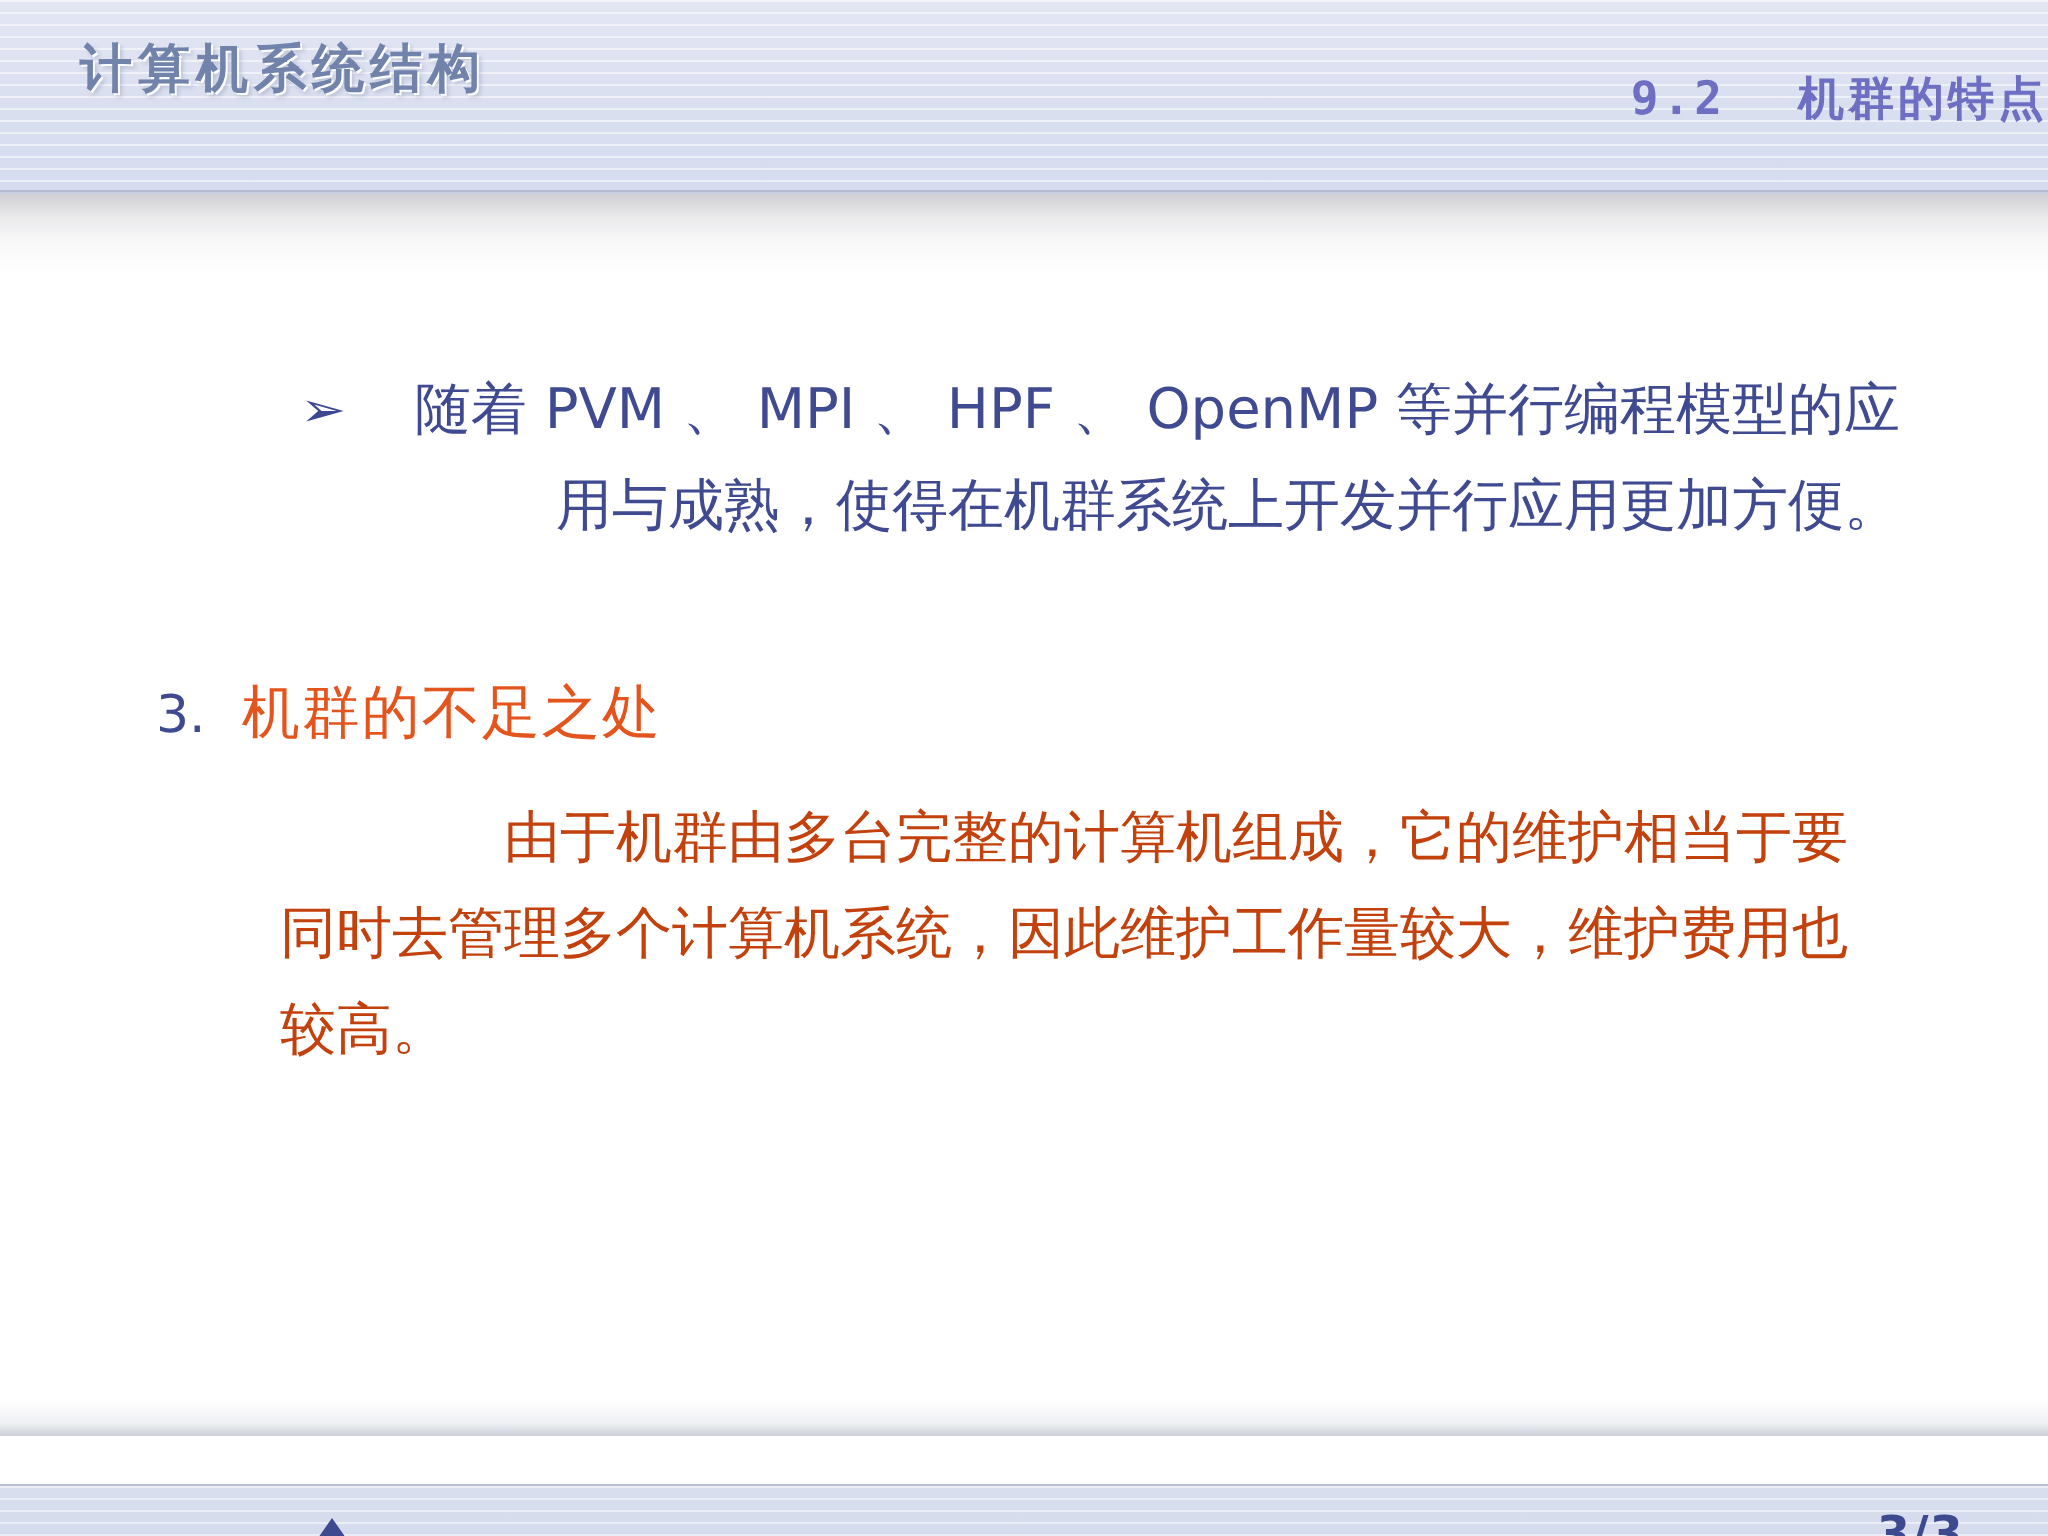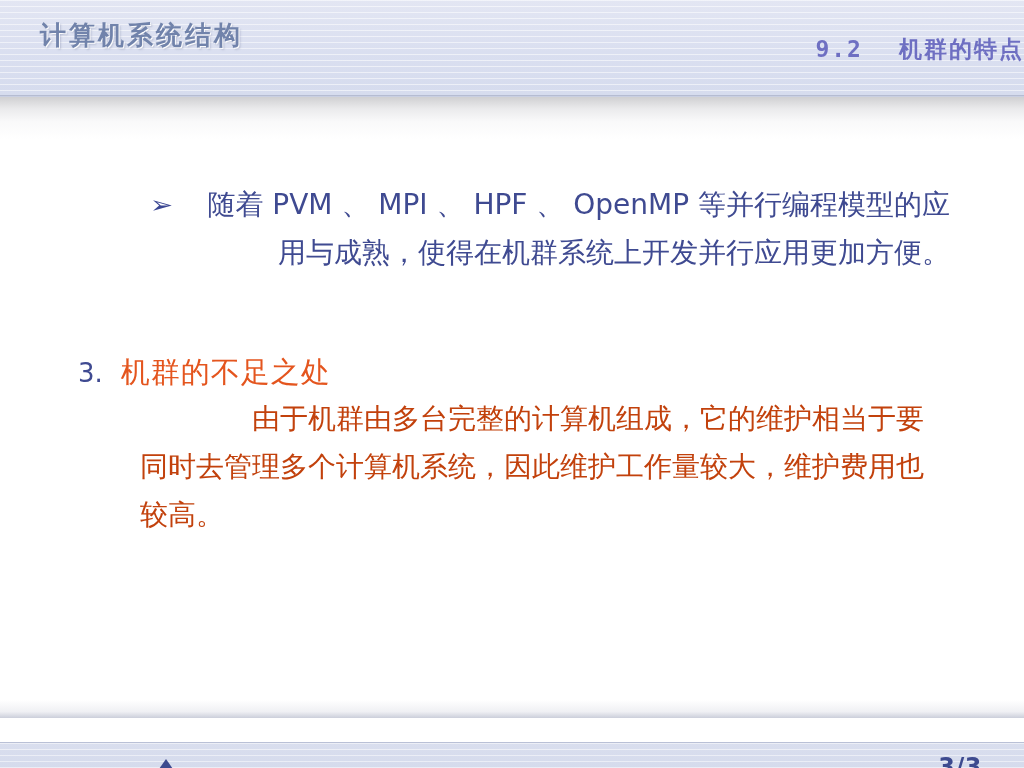--- a/index.html
+++ b/index.html
@@ -169,21 +169,20 @@
     font-family: "DejaVu Sans", sans-serif;
     font-size: 26px;
     color: #3f4a91;
     margin-right: 18px;
   }
   .num-heading .txt {
     font-family: "DejaVu Sans", sans-serif;
     font-size: 29px;
     color: #e4551e;
     letter-spacing: 1px;
-    margin-top: 16px;
   }
 
   
   .body-para {
     position: absolute;
     left: 140px;
     top: 256px;
     width: 800px;
     font-family: "DejaVu Sans", sans-serif;
     font-size: 28px;

